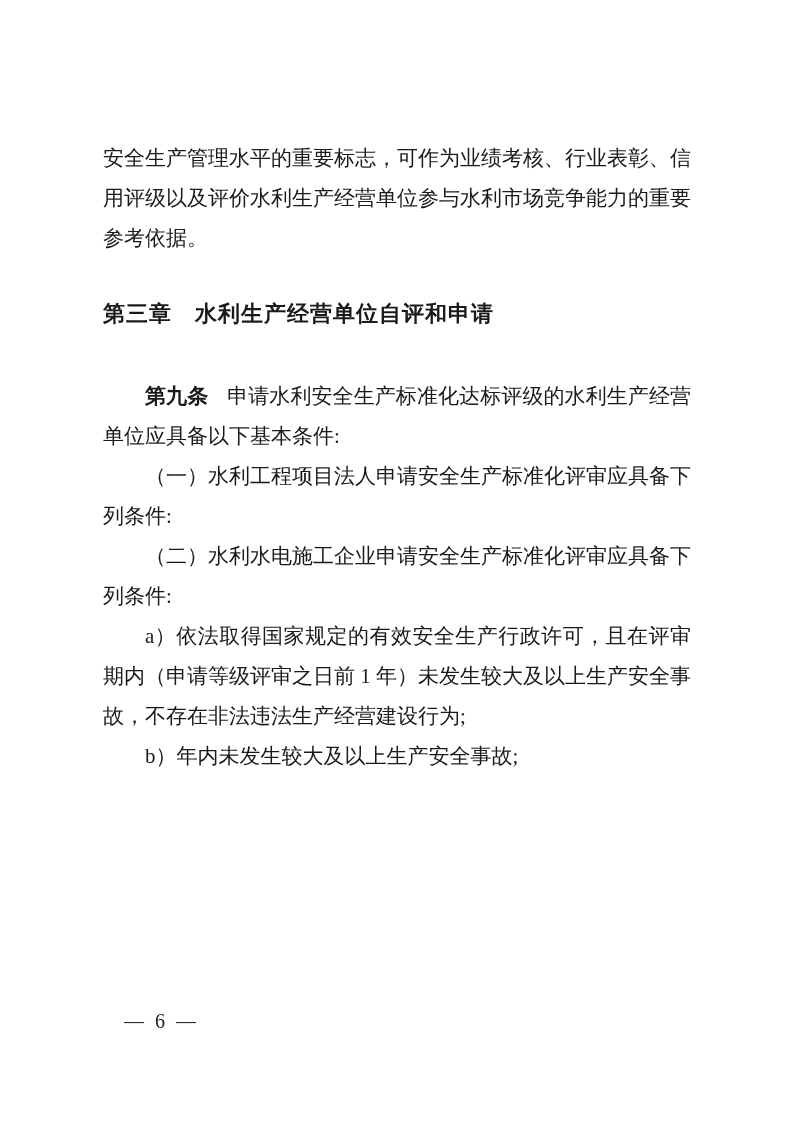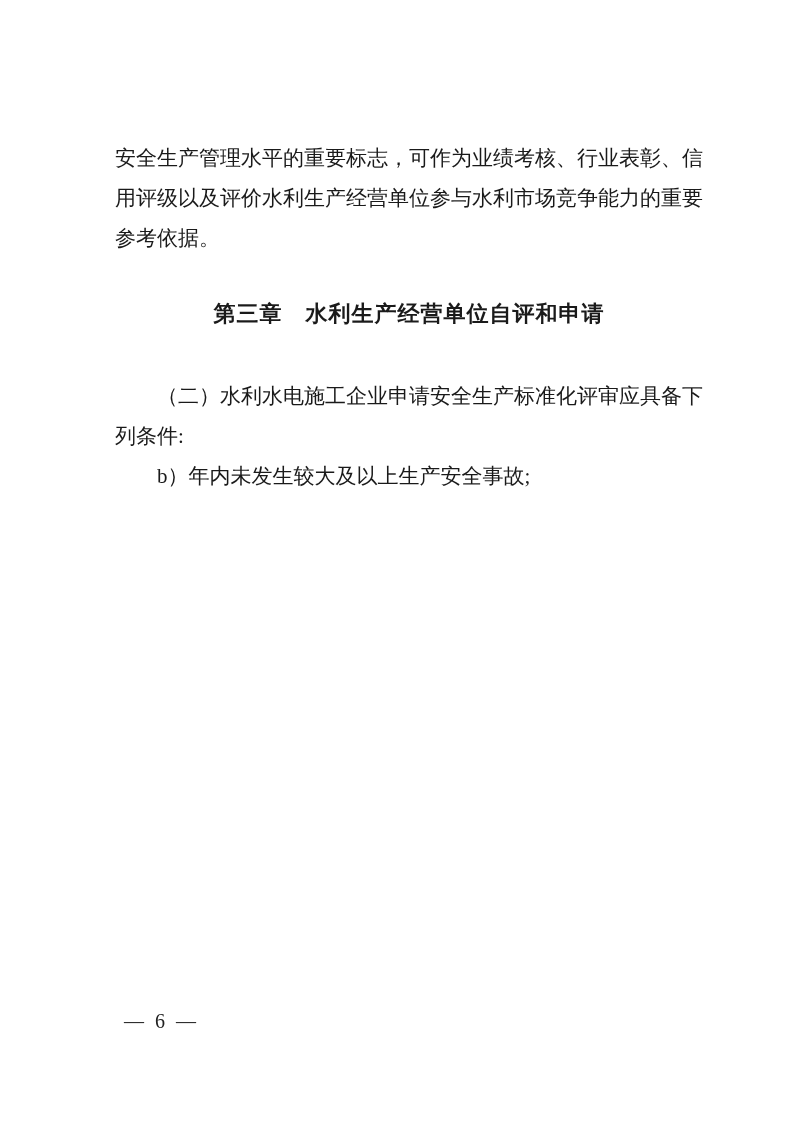--- a/index.html
+++ b/index.html
@@ -19,39 +19,39 @@
     position: absolute;
     top: 0;
     left: 0;
     width: 794px;
     height: 1123px;
     background: #ffffff;
   }
   .doc-body {
     position: absolute;
     top: 138px;
-    left: 115px;
+    left: 103px;
     width: 588px;
   }
   .para {
     margin: 0;
     font-size: 21px;
     line-height: 40px;
     text-align: justify;
     letter-spacing: 0px;
     word-break: break-all;
   }
   .para.indent {
     text-indent: 2em;
   }
   .chapter-heading {
     margin: 36px 0 42px 0;
     font-size: 22px;
     line-height: 40px;
-    text-align: center;
+    text-align: left;
     font-weight: bold;
     font-family: "Liberation Sans", "DejaVu Sans", sans-serif;
     letter-spacing: 1px;
   }
   .article-label {
     font-weight: bold;
     margin-right: 0.9em;
   }
   .page-footer {
     position: absolute;
@@ -66,25 +66,28 @@
 </head>
 <body>
 
 <div class="doc-page">
   <div class="doc-body">
 
     <p class="para">安全生产管理水平的重要标志，可作为业绩考核、行业表彰、信用评级以及评价水利生产经营单位参与水利市场竞争能力的重要参考依据。</p>
 
     <h2 class="chapter-heading">第三章　水利生产经营单位自评和申请</h2>
 
+    <p class="para indent"><span class="article-label">第九条</span><span>申请水利安全生产标准化达标评级的水利生产经营单位应具备以下基本条件:</span></p>
 
+    <p class="para indent">（一）水利工程项目法人申请安全生产标准化评审应具备下列条件:</p>
 
 
 
     <p class="para indent">（二）水利水电施工企业申请安全生产标准化评审应具备下列条件:</p>
 
+    <p class="para indent">a）依法取得国家规定的有效安全生产行政许可，且在评审期内（申请等级评审之日前 1 年）未发生较大及以上生产安全事故，不存在非法违法生产经营建设行为;</p>
 
     <p class="para indent">b）年内未发生较大及以上生产安全事故;</p>
 
   </div>
 
   <div class="page-footer">— 6 —</div>
 </div>
 
 </body></html>

